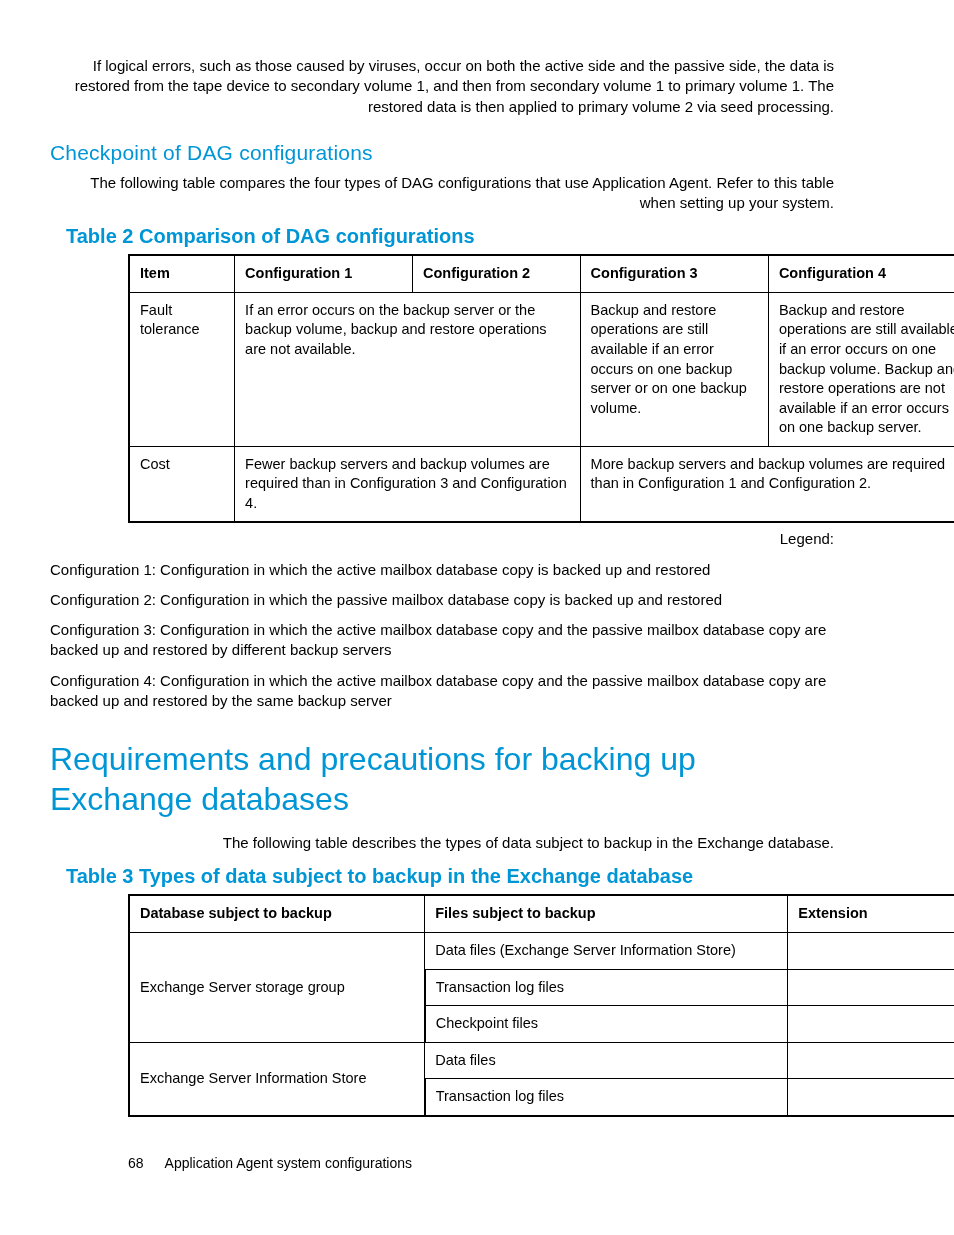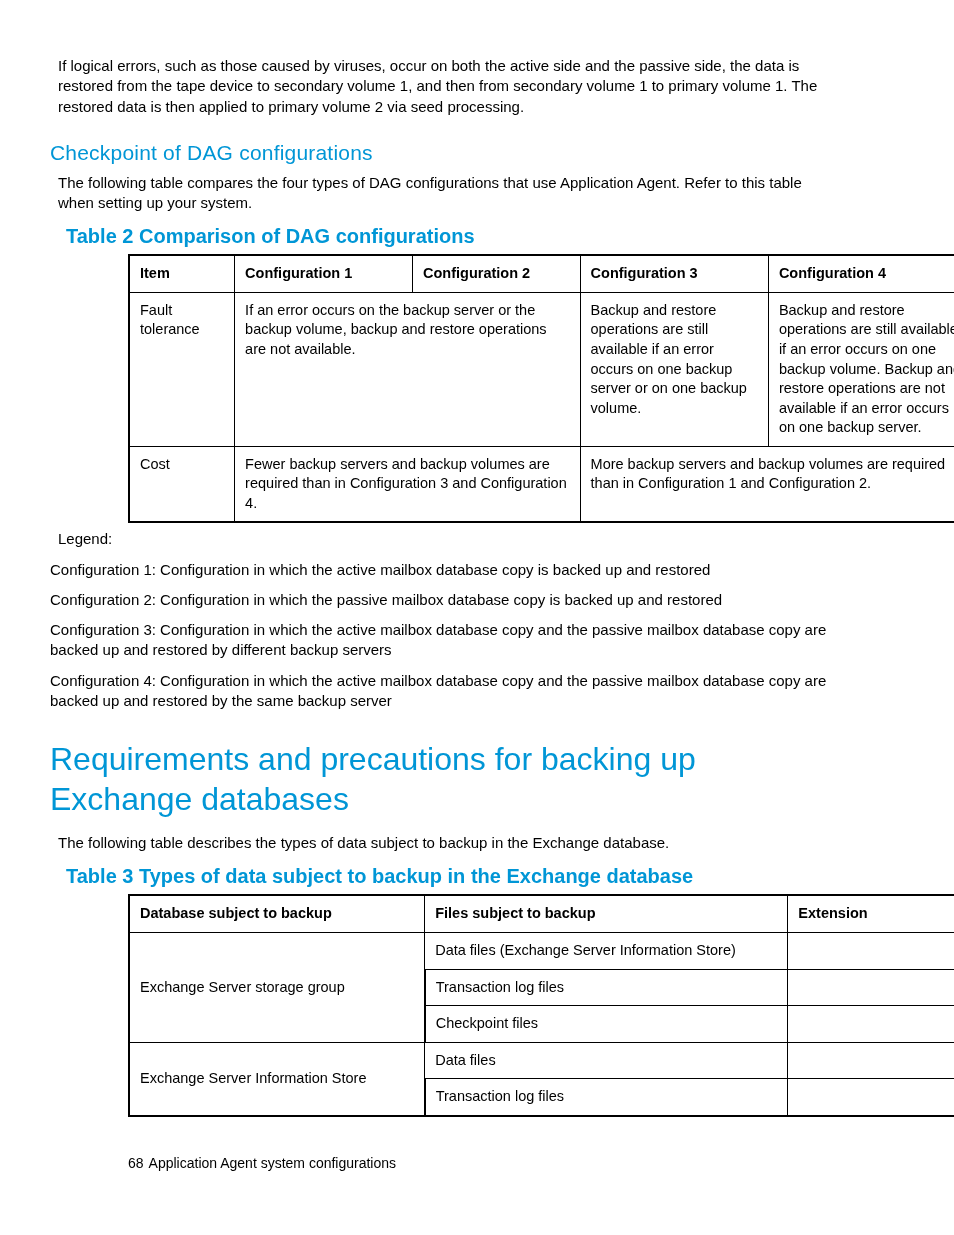--- a/index.html
+++ b/index.html
@@ -10,21 +10,21 @@
     font-family: "Futura", "Trebuchet MS", Arial, sans-serif;
     font-size: 15px;
     color: #000;
     background: #fff;
     box-sizing: border-box;
     padding: 56px 120px 0 50px;
     position: relative;
   }
   .indent1 { margin-left: 78px; }
   .indent2 { margin-left: 108px; }
-  p.body { line-height: 1.35; margin: 0 0 10px 8px; }
+  p.body { line-height: 1.35; margin: 0 0 10px 16px; text-align: right; }
   .section-h3 {
     color: #0096d6;
     font-weight: 400;
     font-size: 21px;
     margin: 24px 0 8px 0;
     letter-spacing: 0.2px;
   }
   .section-h1 {
     color: #0096d6;
     font-weight: 400;
@@ -59,21 +59,21 @@
   table.doc th:last-child, table.doc td:last-child { border-right: 5px solid #c2410c; } 
   .legend-label { margin: 8px 0 6px 0; }
   .legend-item { margin: 0 0 10px 0; line-height: 1.35; }
   .footer {
     position: absolute;
     left: 128px;
     bottom: 64px;
     font-size: 14px;
     display: flex;
     align-items: baseline;
-    gap: 5px;
+    gap: 21px;
   }
   .footer .pnum { }
   .footer .title { }
 </style>
 </head>
 <body>
 
 <p class="body indent1">If logical errors, such as those caused by viruses, occur on both the active side and the passive side, the data is restored from the tape device to secondary volume 1, and then from secondary volume 1 to primary volume 1. The restored data is then applied to primary volume 2 via seed processing.</p>
 
 <h3 class="section-h3">Checkpoint of DAG configurations</h3>

